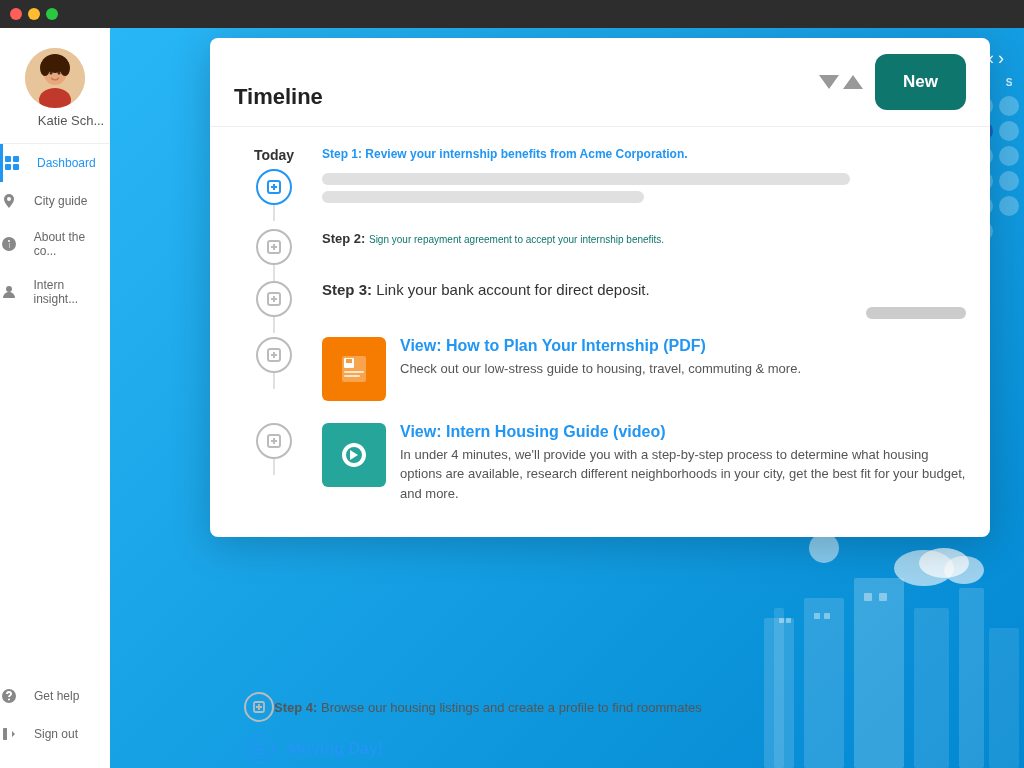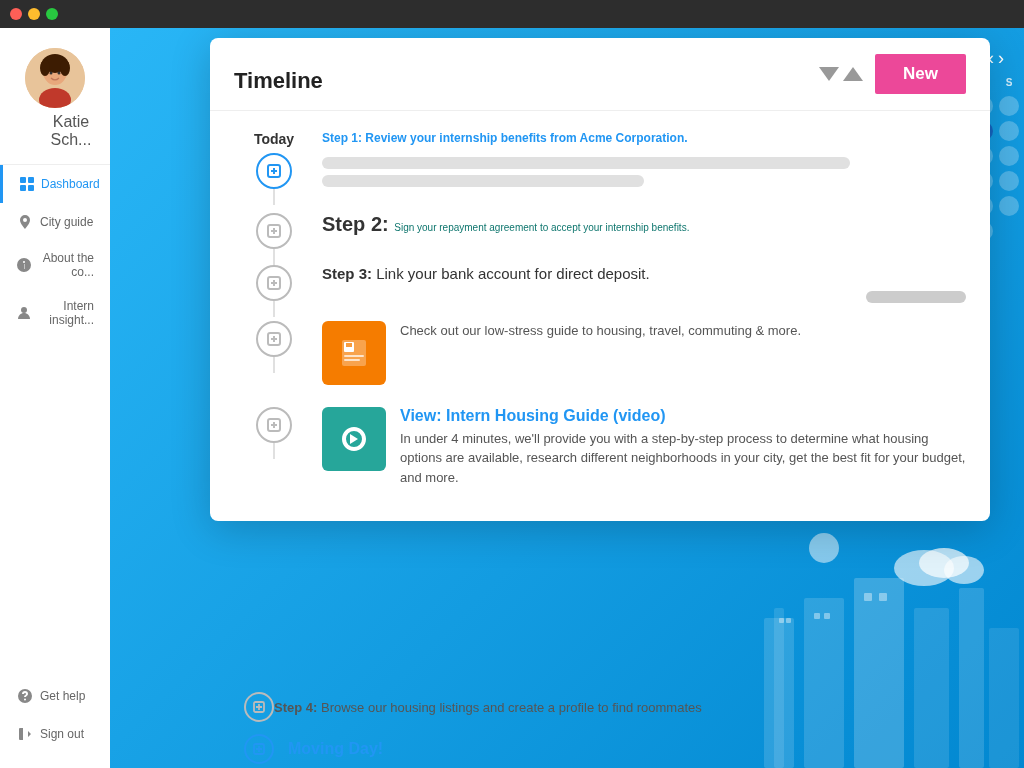--- a/index.html
+++ b/index.html
@@ -57,42 +57,41 @@
       display: flex;
       align-items: center;
       justify-content: center;
       overflow: hidden;
     }
     .sidebar-avatar svg {
       width: 60px;
       height: 60px;
     }
     .sidebar-username {
-      font-size: 16px;
+      font-size: 13px;
       color: #555;
       text-align: center;
       width: 100%;
       padding-bottom: 15px;
       border-bottom: 1px solid #eee;
       padding-left: 32px;
     }
 
     .sidebar-nav {
       width: 100%;
       flex: 1;
     }
     .nav-item {
       display: flex;
       align-items: center;
-      padding: 10px 16px;
+      padding: 10px 0;
       cursor: pointer;
       font-size: 12px;
       color: #666;
-      gap: 6px;
-      text-align: right;
+      gap: 16px;
     }
     .nav-item.active {
       color: #2196f3;
       border-left: 3px solid #2196f3;
     }
     .nav-icon {
       width: 18px;
       height: 18px;
       display: flex;
       align-items: center;
@@ -165,25 +164,25 @@
       border-right: 10px solid transparent;
       border-top: 14px solid #999;
     }
     .triangle-up {
       width: 0; height: 0;
       border-left: 10px solid transparent;
       border-right: 10px solid transparent;
       border-bottom: 14px solid #999;
     }
     .new-btn {
-      background: #ec4899;
+      background: #0f766e;
       color: white;
       border: none;
-      border-radius: 2px;
-      padding: 10px 28px;
+      border-radius: 12px;
+      padding: 18px 28px;
       font-size: 17px;
       font-weight: 600;
       cursor: pointer;
     }
 
     
     .timeline-content {
       padding: 20px 24px;
       max-height: 600px;
       overflow-y: auto;
@@ -507,21 +506,21 @@
           <div style="display:flex; flex-direction:column; align-items:center; width:80px; flex-shrink:0;">
             <div class="step-icon inactive">
               <svg width="14" height="14" viewBox="0 0 14 14" fill="none" stroke="currentColor" stroke-width="2">
                 <rect x="1" y="1" width="12" height="12" rx="2"></rect>
                 <path d="M4 7h6M7 4v6"></path>
               </svg>
             </div>
             <div class="vert-line" style="height:50px;"></div>
           </div>
           <div style="flex:1; padding-left:8px; padding-bottom:18px;">
-            <span style="font-size:20px; font-weight:700; color:#333;">Step 2: </span><span style="font-size:10px; color:#0f766e;">Sign your repayment agreement to accept your internship benefits.</span>
+            <span style="font-size:13px; font-weight:700; color:#333;">Step 2: </span><span style="font-size:10px; color:#0f766e;">Sign your repayment agreement to accept your internship benefits.</span>
           </div>
         </div>
 
         <div style="display:flex; align-items:flex-start; gap:0; margin-bottom:0;">
           <div style="display:flex; flex-direction:column; align-items:center; width:80px; flex-shrink:0;">
             <div class="step-icon inactive">
               <svg width="14" height="14" viewBox="0 0 14 14" fill="none" stroke="currentColor" stroke-width="2">
                 <rect x="1" y="1" width="12" height="12" rx="2"></rect>
                 <path d="M4 7h6M7 4v6"></path>
               </svg>
@@ -551,20 +550,21 @@
               <div class="resource-thumb orange">
                 <svg width="32" height="32" viewBox="0 0 32 32" fill="white">
                   <rect x="4" y="3" width="24" height="26" rx="2" fill="white" opacity="0.3"></rect>
                   <rect x="6" y="5" width="10" height="10" rx="1" fill="white"></rect>
                   <path d="M8 9h6M8 7h6" stroke="#f57c00" stroke-width="1.5"></path>
                   <rect x="6" y="18" width="20" height="2" rx="1" fill="white" opacity="0.7"></rect>
                   <rect x="6" y="22" width="16" height="2" rx="1" fill="white" opacity="0.7"></rect>
                 </svg>
               </div>
               <div class="resource-body">
+                <div class="resource-title">View: How to Plan Your Internship (PDF)</div>
                 <div class="resource-desc">Check out our low-stress guide to housing, travel, commuting &amp; more.</div>
               </div>
             </div>
           </div>
         </div>
 
         <div style="display:flex; align-items:flex-start; gap:0; margin-bottom:0;">
           <div style="display:flex; flex-direction:column; align-items:center; width:80px; flex-shrink:0;">
             <div class="step-icon inactive">
               <svg width="14" height="14" viewBox="0 0 14 14" fill="none" stroke="currentColor" stroke-width="2">

